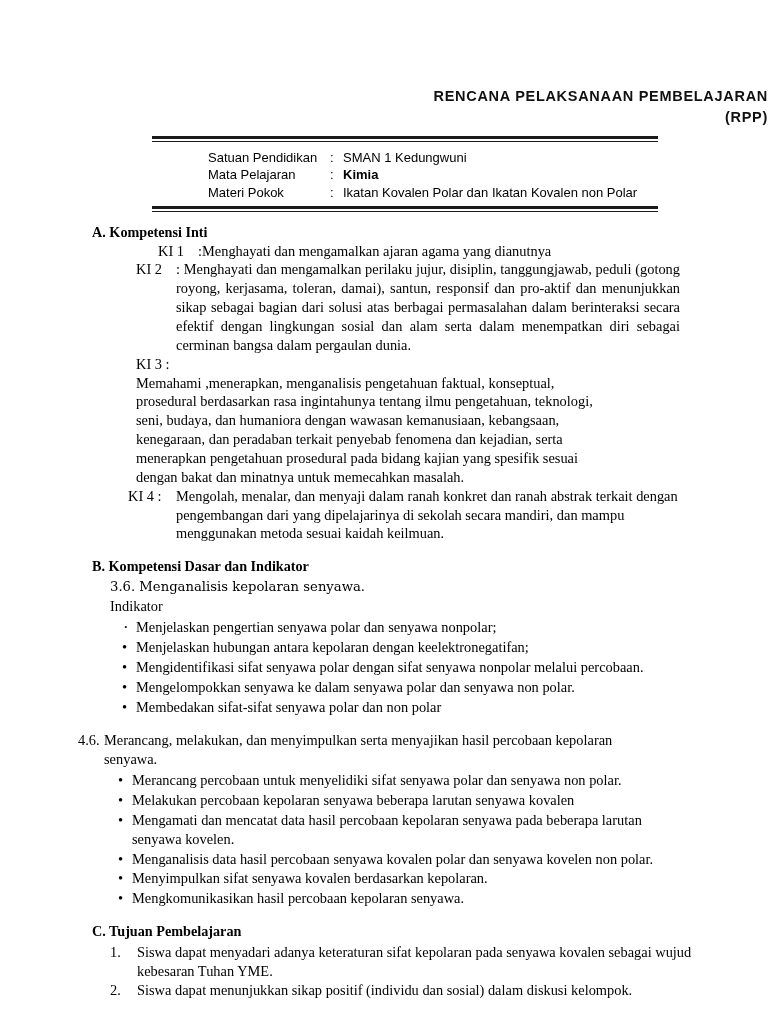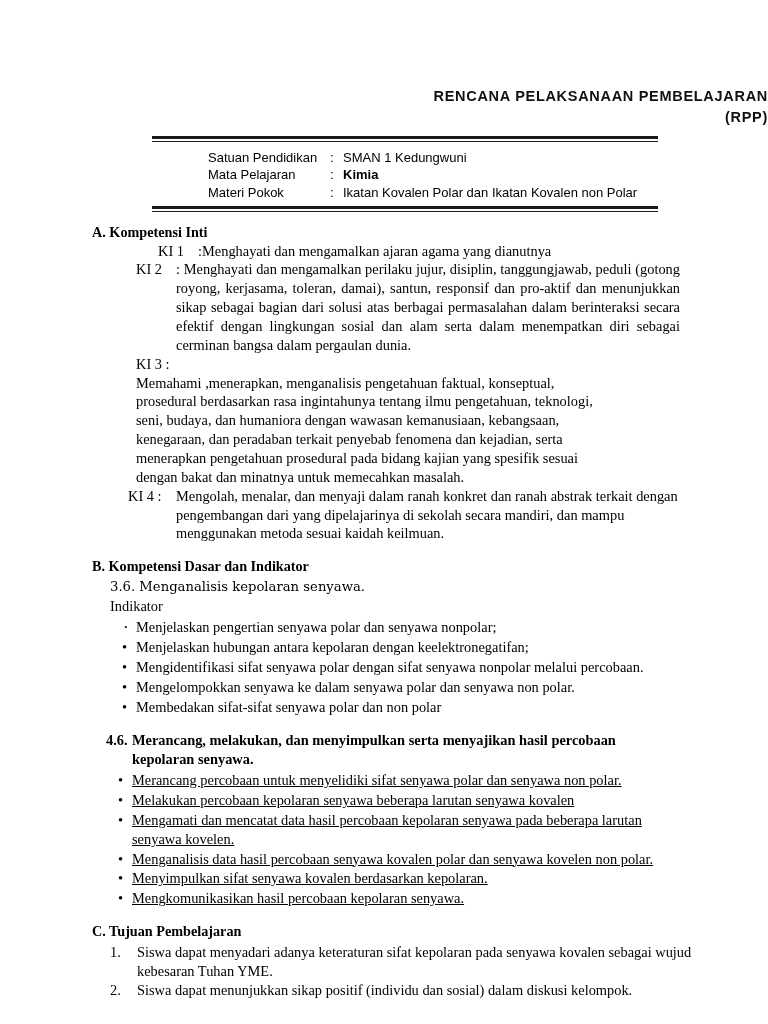--- a/index.html
+++ b/index.html
@@ -166,30 +166,28 @@
     top: 0;
   }
   ul.blist li.small-bullet::before {
     content: "\00B7";
     font-size: 17px;
     left: 1px;
     top: -1px;
   }
   ul.blist.list-46 li {
     margin-left: 118px;
-    text-decoration: underline;
   }
 
   
   .kd-46 {
     display: flex;
-    margin-left: 106px;
+    margin-left: 78px;
     margin-right: 110px;
     margin-top: 15px;
-    font-weight: bold;
   }
   .kd-46 .num {
     flex: 0 0 auto;
     width: 26px;
   }
   .kd-46 .txt {
     flex: 1 1 auto;
   }
 
   

